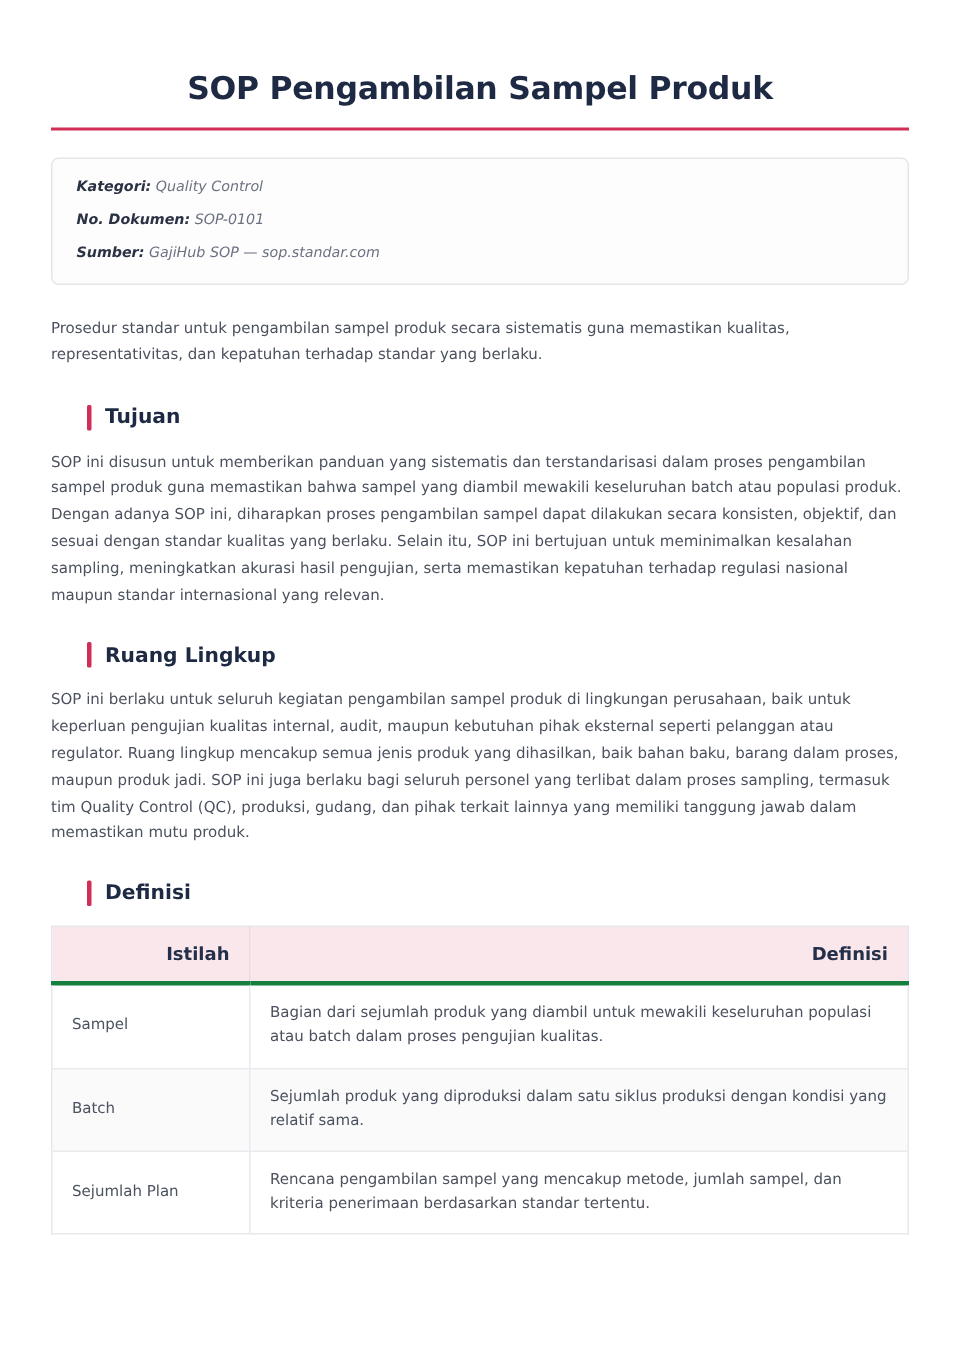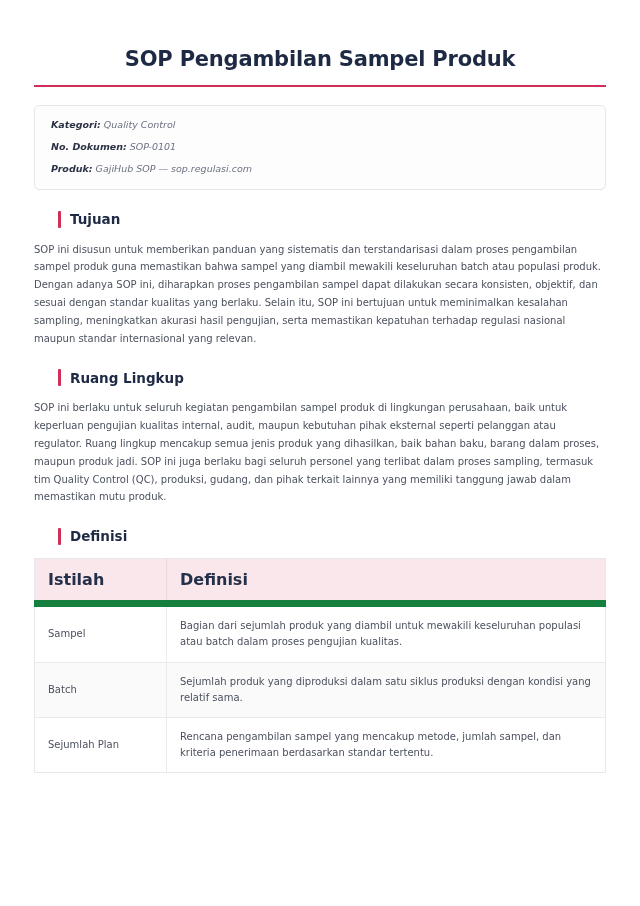--- a/index.html
+++ b/index.html
@@ -108,25 +108,25 @@
     width: 100%;
     border-collapse: collapse;
     table-layout: fixed;
     font-size: 10px;
     border: 1px solid #e7e8ec;
   }
   table.def-table th {
     background: #fae7ec;
     color: #24304a;
     font-weight: bold;
-    text-align: left;
+    text-align: right;
     padding: 11px 13px;
-    font-size: 16px;
+    font-size: 12px;
     border-right: 1px solid #f0d6dd;
-    border-bottom: 7px solid #15803d;
+    border-bottom: 3px solid #15803d;
   }
   table.def-table th:last-child { border-right: none; }
   table.def-table td {
     padding: 11px 13px;
     vertical-align: middle;
     border-right: 1px solid #e9eaee;
     border-bottom: 1px solid #e9eaee;
     line-height: 1.62;
     color: #4b515e;
   }
@@ -147,25 +147,26 @@
   <div class="meta-box">
     <div class="meta-row">
       <span class="meta-label">Kategori:</span>
       <span class="meta-value">Quality Control</span>
     </div>
     <div class="meta-row">
       <span class="meta-label">No. Dokumen:</span>
       <span class="meta-value">SOP-0101</span>
     </div>
     <div class="meta-row">
-      <span class="meta-label">Produk:</span>
-      <span class="meta-value">GajiHub SOP — sop.regulasi.com</span>
-    </div>
-  </div>
-
+      <span class="meta-label">Sumber:</span>
+      <span class="meta-value">GajiHub SOP — sop.standar.com</span>
+    </div>
+  </div>
+
+  <p class="intro">Prosedur standar untuk pengambilan sampel produk secara sistematis guna memastikan kualitas, representativitas, dan kepatuhan terhadap standar yang berlaku.</p>
 
   <div class="section">
     <div class="section-head">
       <span class="section-bar"></span>
       <span class="section-title">Tujuan</span>
     </div>
     <p class="section-body">SOP ini disusun untuk memberikan panduan yang sistematis dan terstandarisasi dalam proses pengambilan sampel produk guna memastikan bahwa sampel yang diambil mewakili keseluruhan batch atau populasi produk. Dengan adanya SOP ini, diharapkan proses pengambilan sampel dapat dilakukan secara konsisten, objektif, dan sesuai dengan standar kualitas yang berlaku. Selain itu, SOP ini bertujuan untuk meminimalkan kesalahan sampling, meningkatkan akurasi hasil pengujian, serta memastikan kepatuhan terhadap regulasi nasional maupun standar internasional yang relevan.</p>
   </div>
 
   <div class="section">

